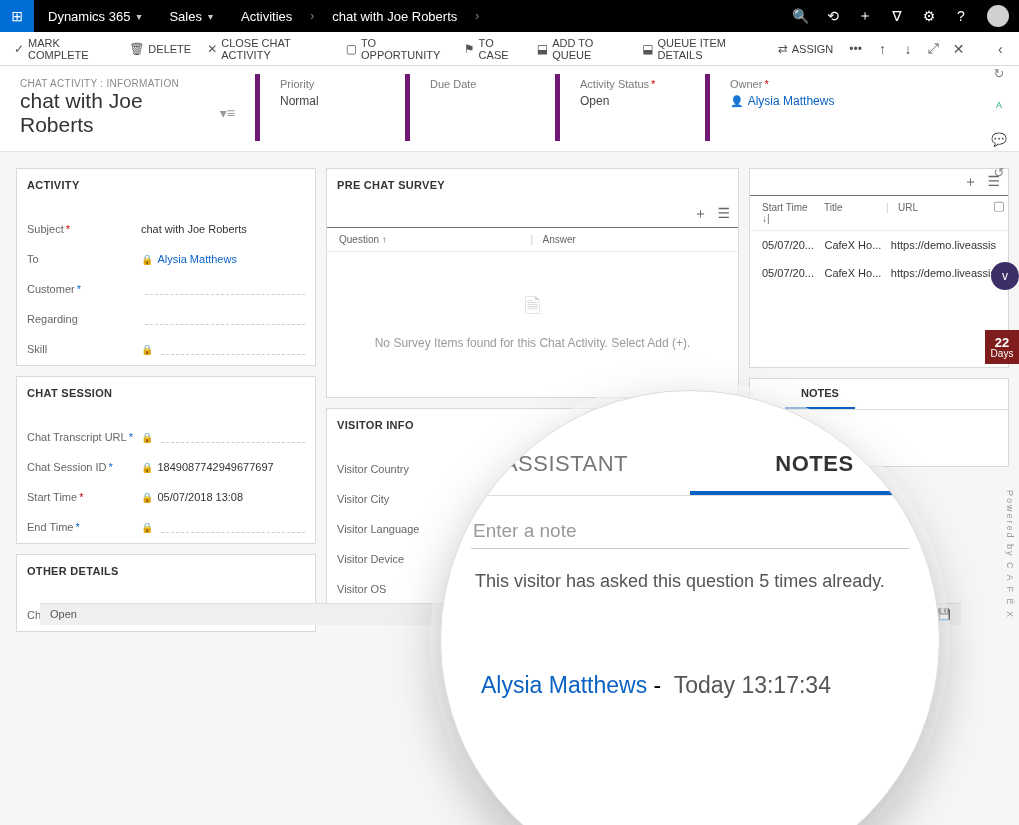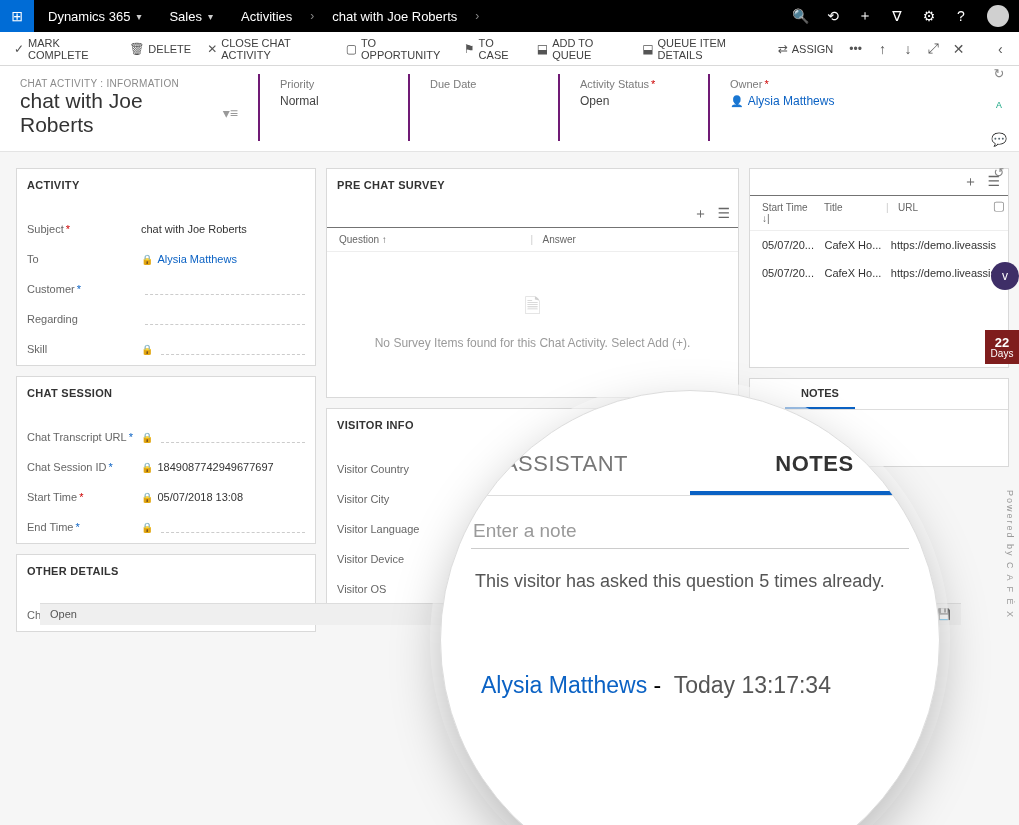--- a/index.html
+++ b/index.html
@@ -14,21 +14,21 @@
   .navicon{width:32px;height:32px;display:flex;align-items:center;justify-content:center;color:#fff;font-size:14px}
   .avatar{width:22px;height:22px;border-radius:50%;background:#d0d0d0;margin:0 10px}
   
   .cmdbar{background:#fff;border-bottom:1px solid #d9d9d9;height:34px;display:flex;align-items:center;padding:0 6px;font-size:11px;color:#404040}
   .cmd{display:flex;align-items:center;gap:4px;padding:0 8px;height:34px;cursor:pointer;text-transform:uppercase}
   .cmdico{font-size:12px;color:#555}
   .cmdspacer{flex:1}
   .cmdrt{width:28px;display:flex;justify-content:center;color:#555;font-size:14px}
   
   .headerstrip{background:#fff;border-bottom:1px solid #e4e4e4;display:flex;padding:8px 0 10px 0}
-  .hcell{padding:4px 20px;border-right:2px solid #701a75}
+  .hcell{padding:4px 20px;border-right:5px solid #701a75}
   .hcell:last-child{border-right:none}
   .hlabel{font-size:11px;color:#7a7a7a;margin-bottom:4px}
   .hval{font-size:12px;color:#444}
   .recordtitle{font-size:21px;color:#333;font-weight:400;display:flex;align-items:center;gap:8px}
   .pagetype{font-size:10px;color:#8a8a8a;letter-spacing:.3px}
   .req{color:#c00;margin-left:2px}
   .ownerlnk{color:#0b62c4}
   .usericon{color:#0b62c4;font-size:11px;margin-right:4px}
   
   .bodywrap{padding:16px 10px 0 16px;display:flex;gap:10px}

